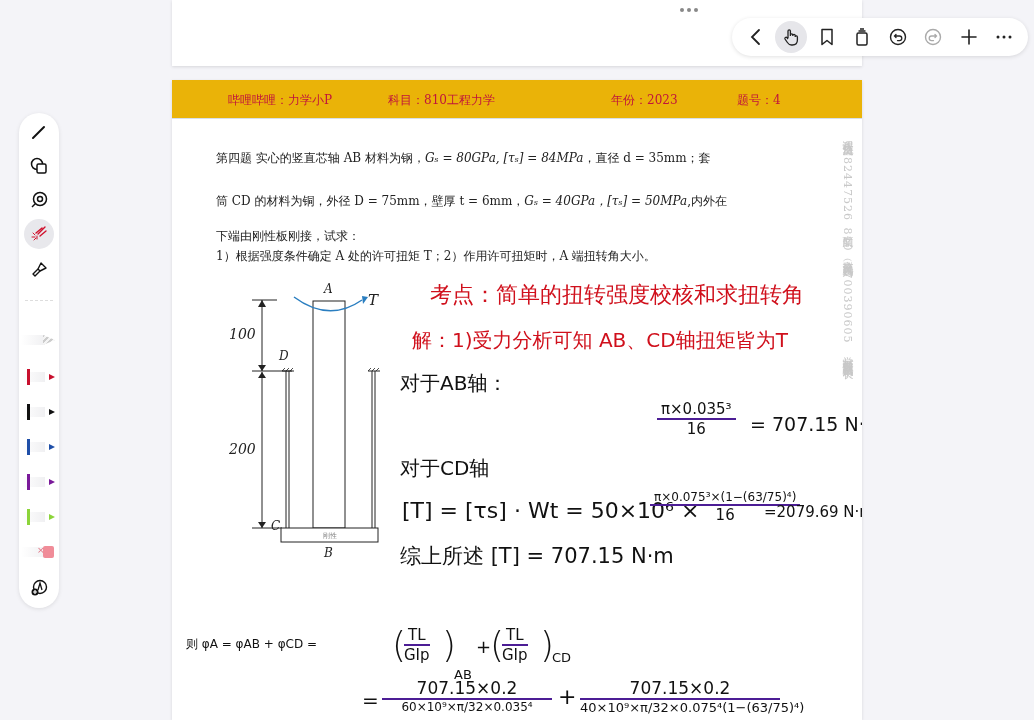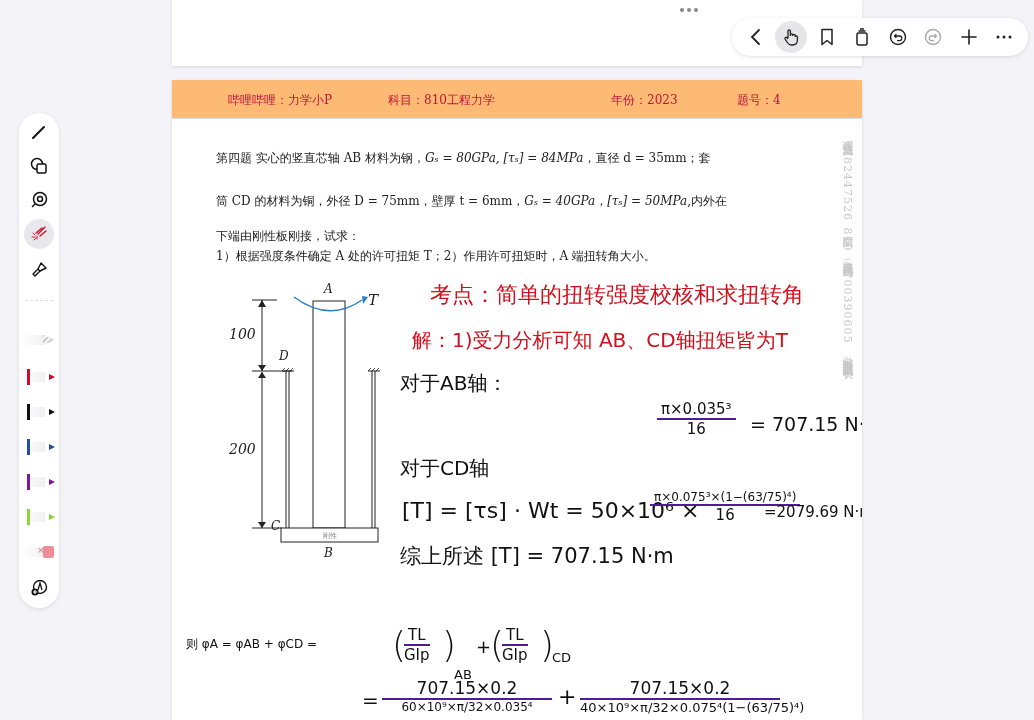--- a/index.html
+++ b/index.html
@@ -13,21 +13,21 @@
   .tb-btn svg{width:20px;height:20px;}
   .left-bar{position:absolute;left:19px;top:113px;width:40px;height:495px;background:#fff;border-radius:20px;box-shadow:0 1px 4px rgba(0,0,0,.1);}
   .lb-tool{position:absolute;left:5px;width:30px;height:30px;border-radius:50%;display:flex;align-items:center;justify-content:center;}
   .lb-tool.active{background:#e8e8ec;}
   .lb-tool svg{width:20px;height:20px;}
   .pen{position:absolute;left:2px;width:36px;height:18px;}
   .pen .barrel{position:absolute;left:0;top:4px;width:24px;height:10px;background:linear-gradient(90deg,#fff,#f0f0f2);}
   .pen .tip{position:absolute;left:6px;top:1px;width:3px;height:16px;}
   .pen .arrow{position:absolute;left:28px;top:6px;width:0;height:0;border-top:3px solid transparent;border-bottom:3px solid transparent;border-left:6px solid #000;}
   .page{position:absolute;left:172px;top:80px;width:690px;height:640px;background:#fff;box-shadow:0 1px 3px rgba(0,0,0,.12);overflow:hidden;}
-  .page-header{position:absolute;left:0;top:0;width:690px;height:38px;background:#fdba74;border-bottom:1px solid #d7dfea;}
+  .page-header{position:absolute;left:0;top:0;width:690px;height:38px;background:#eab308;border-bottom:1px solid #d7dfea;}
   .hdr-item{position:absolute;top:12px;font-family:"DejaVu Serif",serif;font-size:12px;color:#c0143c;}
   .q-text{position:absolute;font-family:"DejaVu Serif",serif;font-size:12px;color:#222;white-space:nowrap;}
   .q-text i{font-style:italic;}
   .watermark{position:absolute;left:666px;top:52px;width:16px;font-family:"DejaVu Serif",serif;font-size:11px;color:#c8c8c8;line-height:13px;writing-mode:vertical-rl;letter-spacing:1px;}
   .hand{position:absolute;font-family:"DejaVu Sans",sans-serif;white-space:nowrap;color:#111;}
   .hand.red{color:#d0101c;}
   .frac{position:absolute;text-align:center;font-family:"DejaVu Sans",sans-serif;color:#111;}
   .frac .num{border-bottom:2px solid #4c1d95;padding:0 4px;display:block;white-space:nowrap;}
   .frac .den{display:block;white-space:nowrap;}
   svg text{font-family:"DejaVu Serif",serif;}

